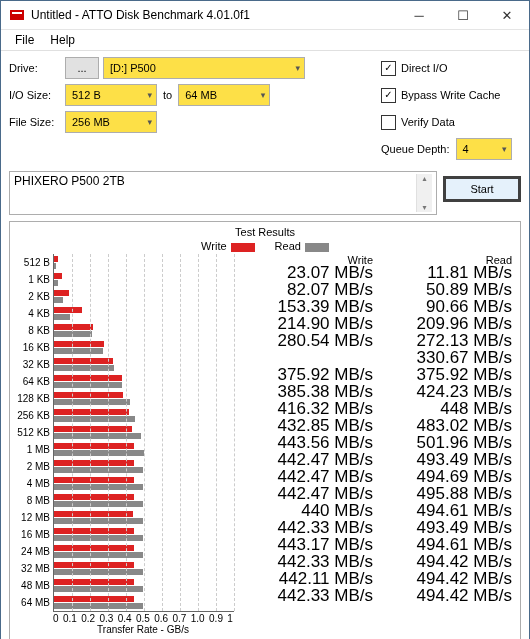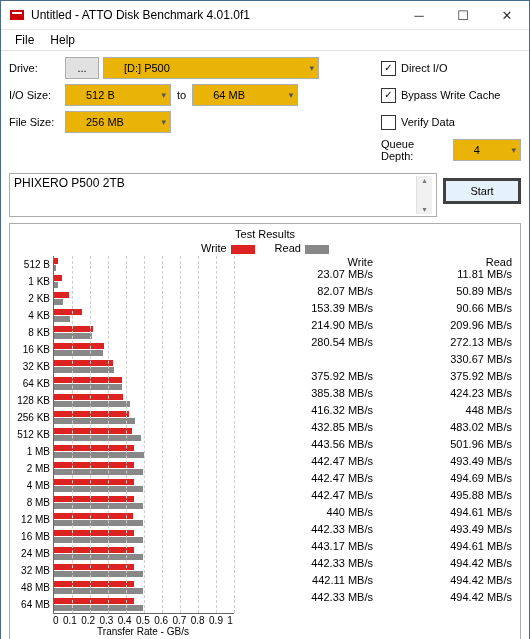--- a/index.html
+++ b/index.html
@@ -8,21 +8,21 @@
 .titlebar .icon{width:16px;height:16px;margin-right:6px}
 .titlebar .title{flex:1;font-size:12px}
 .winbtns{display:flex;height:100%}
 .winbtns div{width:44px;display:flex;align-items:center;justify-content:center;font-size:13px;color:#333}
 .menubar{height:20px;display:flex;align-items:center;padding-left:6px;border-bottom:1px solid #e0e0e0}
 .menubar span{padding:2px 8px;font-size:12px}
 .content{padding:6px 8px 4px 8px}
 .form-row{display:flex;align-items:center;margin-bottom:5px}
 .form-row .lbl{width:56px}
 .btn{border:1px solid #adadad;background:#e1e1e1;height:20px;padding:0 6px;display:inline-flex;align-items:center;font-size:11px}
-.combo{border:1px solid #adadad;background:#eab308;height:20px;display:inline-flex;align-items:center;padding:0 4px 0 20px;justify-content:space-between;font-size:11px}
+.combo{border:1px solid #adadad;background:#fde047;height:20px;display:inline-flex;align-items:center;padding:0 4px 0 6px;justify-content:space-between;font-size:11px}
 .combo .chev{margin-left:4px;font-size:9px;color:#555}
 .rightcol{margin-left:auto;width:140px;display:flex;align-items:center}
 .chk{width:13px;height:13px;border:1px solid #333;display:inline-flex;align-items:center;justify-content:center;margin-right:5px;font-size:10px;line-height:1;background:#fff}
 .textbox-wrap{border:1px solid #adadad;height:38px;padding:2px 4px;font-size:12px;margin-top:6px;display:flex}
 .textbox-wrap .tx{flex:1}
 .scroll-stub{width:15px;background:#f0f0f0;border-left:1px solid #e0e0e0;display:flex;flex-direction:column;justify-content:space-between;align-items:center;font-size:8px;color:#777}
 .results{border:1px solid #adadad;margin-top:6px;padding:2px 2px 4px 2px}
 .results-title{text-align:center;font-size:11px;padding:2px 0}
 .legend{display:flex;justify-content:center;gap:20px;font-size:11px;margin-bottom:2px}
 .swatch{display:inline-block;width:24px;height:9px;vertical-align:middle;margin-left:4px}
@@ -36,21 +36,21 @@
 .bar-row{height:17px;display:flex;flex-direction:column;justify-content:center;gap:1px}
 .bar{height:6px}
 .bar.write{background:#d22}
 .bar.read{background:#888}
 .grid-line{position:absolute;top:0;bottom:0;border-left:1px dashed #ccc}
 .xaxis{display:flex;font-size:10px;margin-left:41px;width:180px;justify-content:space-between;margin-top:1px}
 .xlabel{text-align:center;font-size:10px;margin-left:41px;width:180px;margin-top:0}
 .datatable{flex:1;padding-left:6px}
 .dthead{display:flex;font-size:11px}
 .dthead div{flex:1;text-align:right;padding-right:6px}
-.dtrow{display:flex;font-size:11px;height:17px;align-items:flex-start}
+.dtrow{display:flex;font-size:17px;height:17px;align-items:flex-end}
 .dtrow div{flex:1;text-align:right;padding-right:6px;white-space:nowrap}
 </style>
 </head>
 <body>
 
 <div class="window">
 
   <div class="titlebar">
     <svg class="icon" viewBox="0 0 16 16">
         <rect x="1" y="3" width="14" height="10" fill="#c00"></rect>
@@ -357,21 +357,21 @@
 
       <div class="xaxis" id="xaxis">
           <span>0</span>
           <span>0.1</span>
           <span>0.2</span>
           <span>0.3</span>
           <span>0.4</span>
           <span>0.5</span>
           <span>0.6</span>
           <span>0.7</span>
-          <span>0.8</span>
+          <span>1.0</span>
           <span>0.9</span>
           <span>1</span>
         </div>
       <div class="xlabel">Transfer Rate - GB/s</div>
 
     </div>
   </div>
 
 </div>
 

